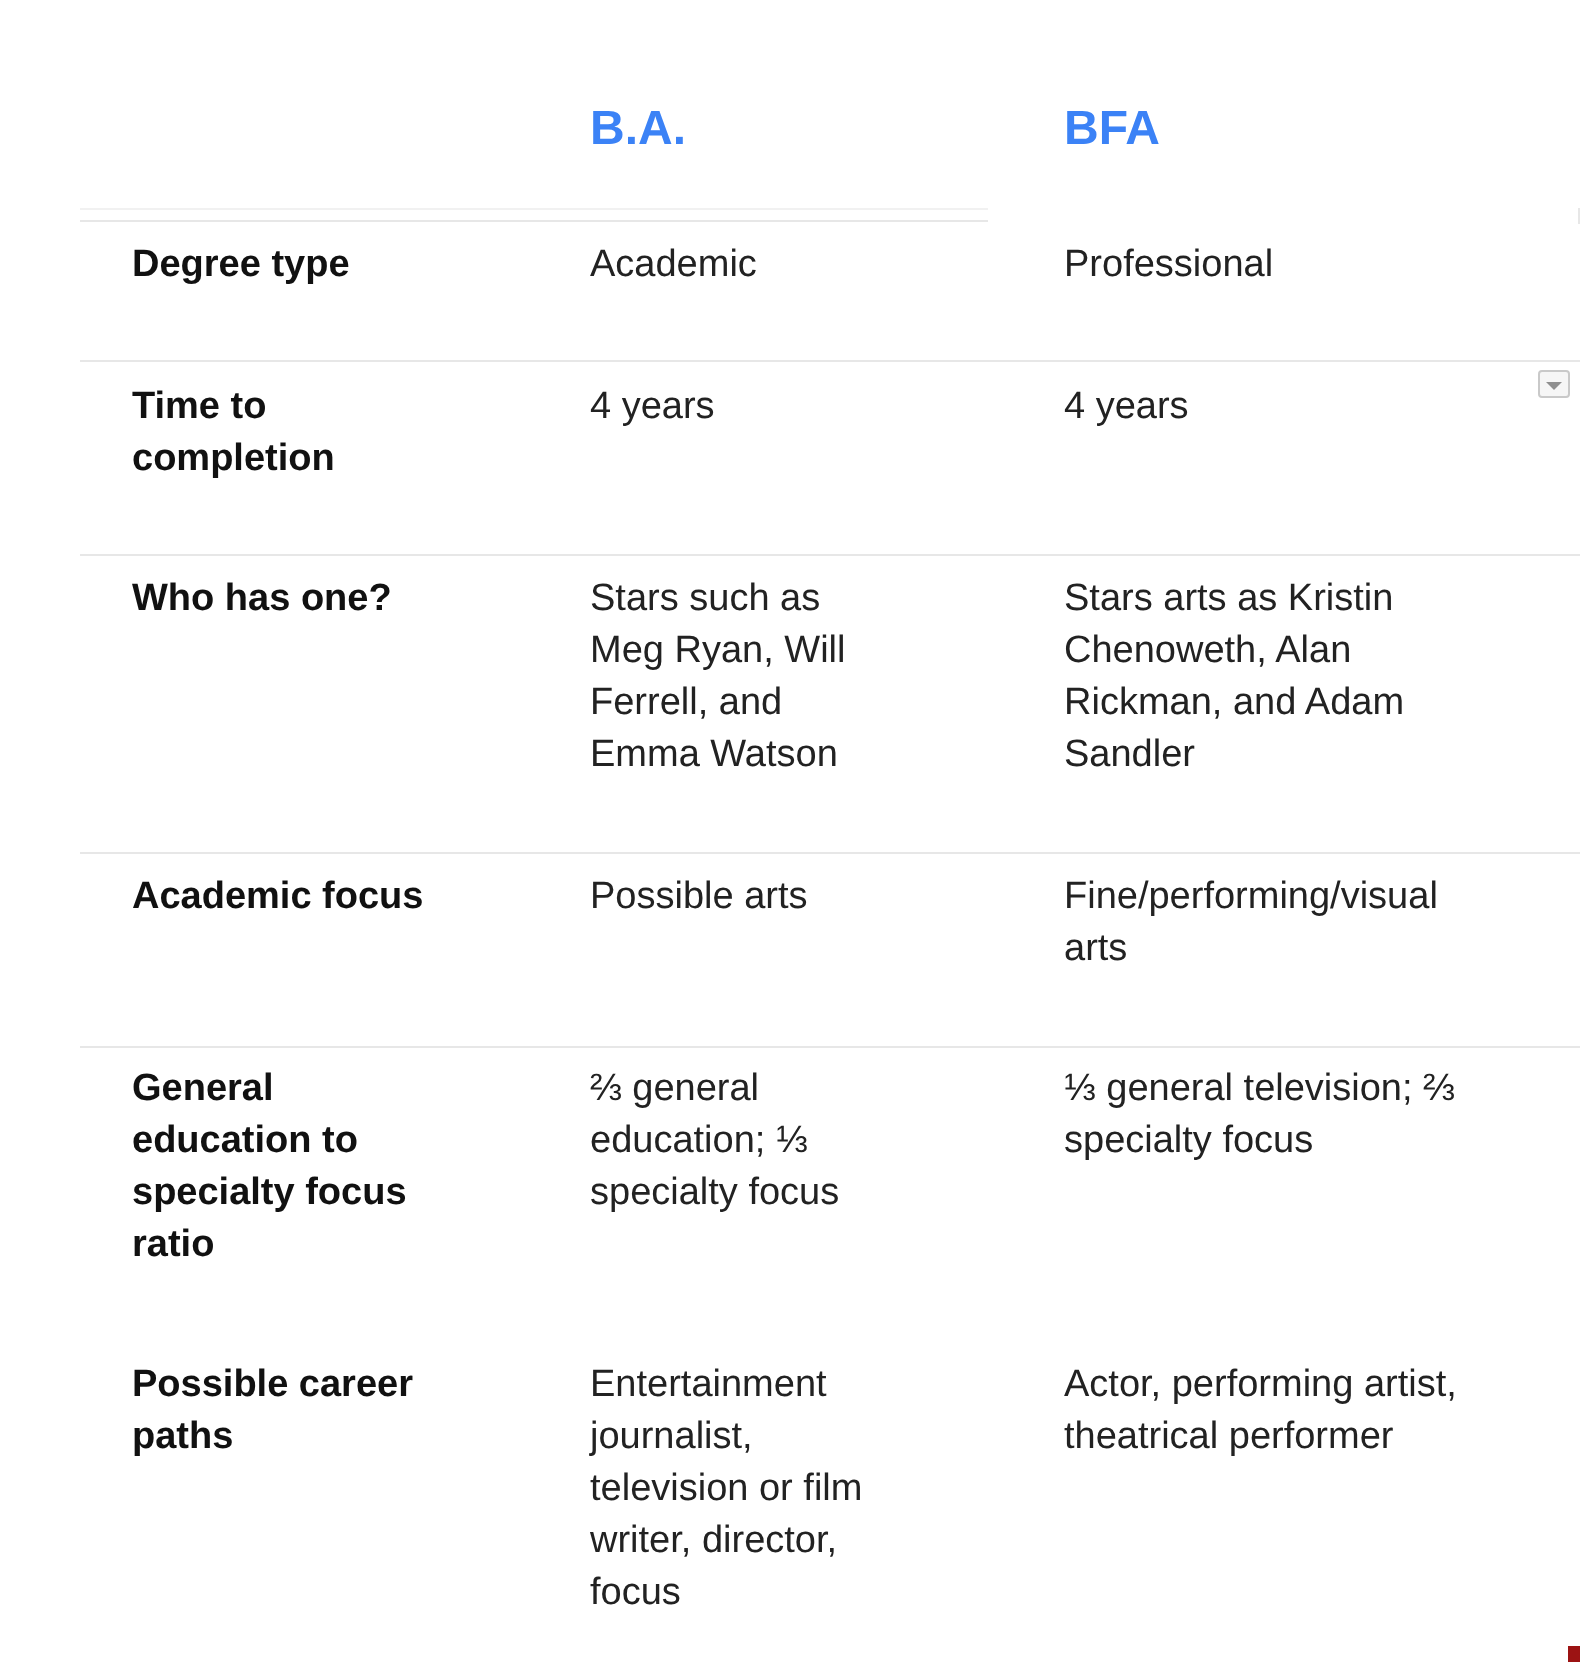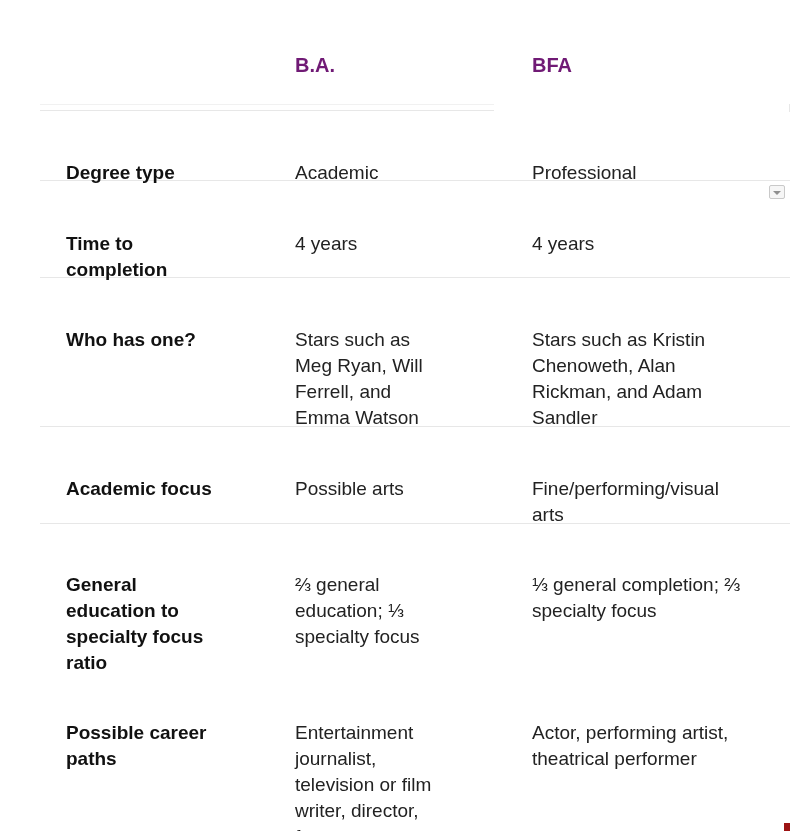--- a/index.html
+++ b/index.html
@@ -25,38 +25,37 @@
     position: absolute;
     width: 1px; height: 8px;
     background: #e7e7e7;
     left: 789px; top: 104px;
   }
 
   
   .hdr {
     position: absolute;
     top: 52px;
-    font-size: 20px;
+    font-size: 24px;
     font-weight: bold;
-    color: #701a75;
+    color: #3b82f6;
     line-height: 26px;
     white-space: pre-line;
   }
   .hdr.ba  { left: 295px; }
   .hdr.bfa { left: 532px; }
 
   
   .row { position: absolute; left: 0; width: 790px; }
   .cell {
     position: absolute;
     font-size: 19px;
     line-height: 26px;
     white-space: pre-line;
     color: #222;
-    margin-top: 40px;
   }
   .cell.lbl { left: 66px;  width: 215px; font-weight: bold; color: #111; }
   .cell.ba  { left: 295px; width: 180px; }
   .cell.bfa { left: 532px; width: 255px; }
 
   .row.r0 { top: 120px; }
   .row.r1 { top: 191px; }
   .row.r2 { top: 287px; }
   .row.r3 { top: 436px; }
   .row.r4 { top: 532px; }
@@ -125,42 +124,42 @@
     <div class="cell ba">4 years</div>
     <div class="cell bfa">4 years</div>
   </div>
 
   <div class="row r2">
     <div class="cell lbl">Who has one?</div>
     <div class="cell ba">Stars such as
 Meg Ryan, Will
 Ferrell, and
 Emma Watson</div>
-    <div class="cell bfa">Stars such as Kristin
+    <div class="cell bfa">Stars arts as Kristin
 Chenoweth, Alan
 Rickman, and Adam
 Sandler</div>
   </div>
 
   <div class="row r3">
     <div class="cell lbl">Academic focus</div>
     <div class="cell ba">Possible arts</div>
     <div class="cell bfa">Fine/performing/visual
 arts</div>
   </div>
 
   <div class="row r4">
     <div class="cell lbl">General
 education to
 specialty focus
 ratio</div>
     <div class="cell ba">⅔ general
 education; ⅓
 specialty focus</div>
-    <div class="cell bfa">⅓ general completion; ⅔
+    <div class="cell bfa">⅓ general television; ⅔
 specialty focus</div>
   </div>
 
   <div class="row r5">
     <div class="cell lbl">Possible career
 paths</div>
     <div class="cell ba">Entertainment
 journalist,
 television or film
 writer, director,

